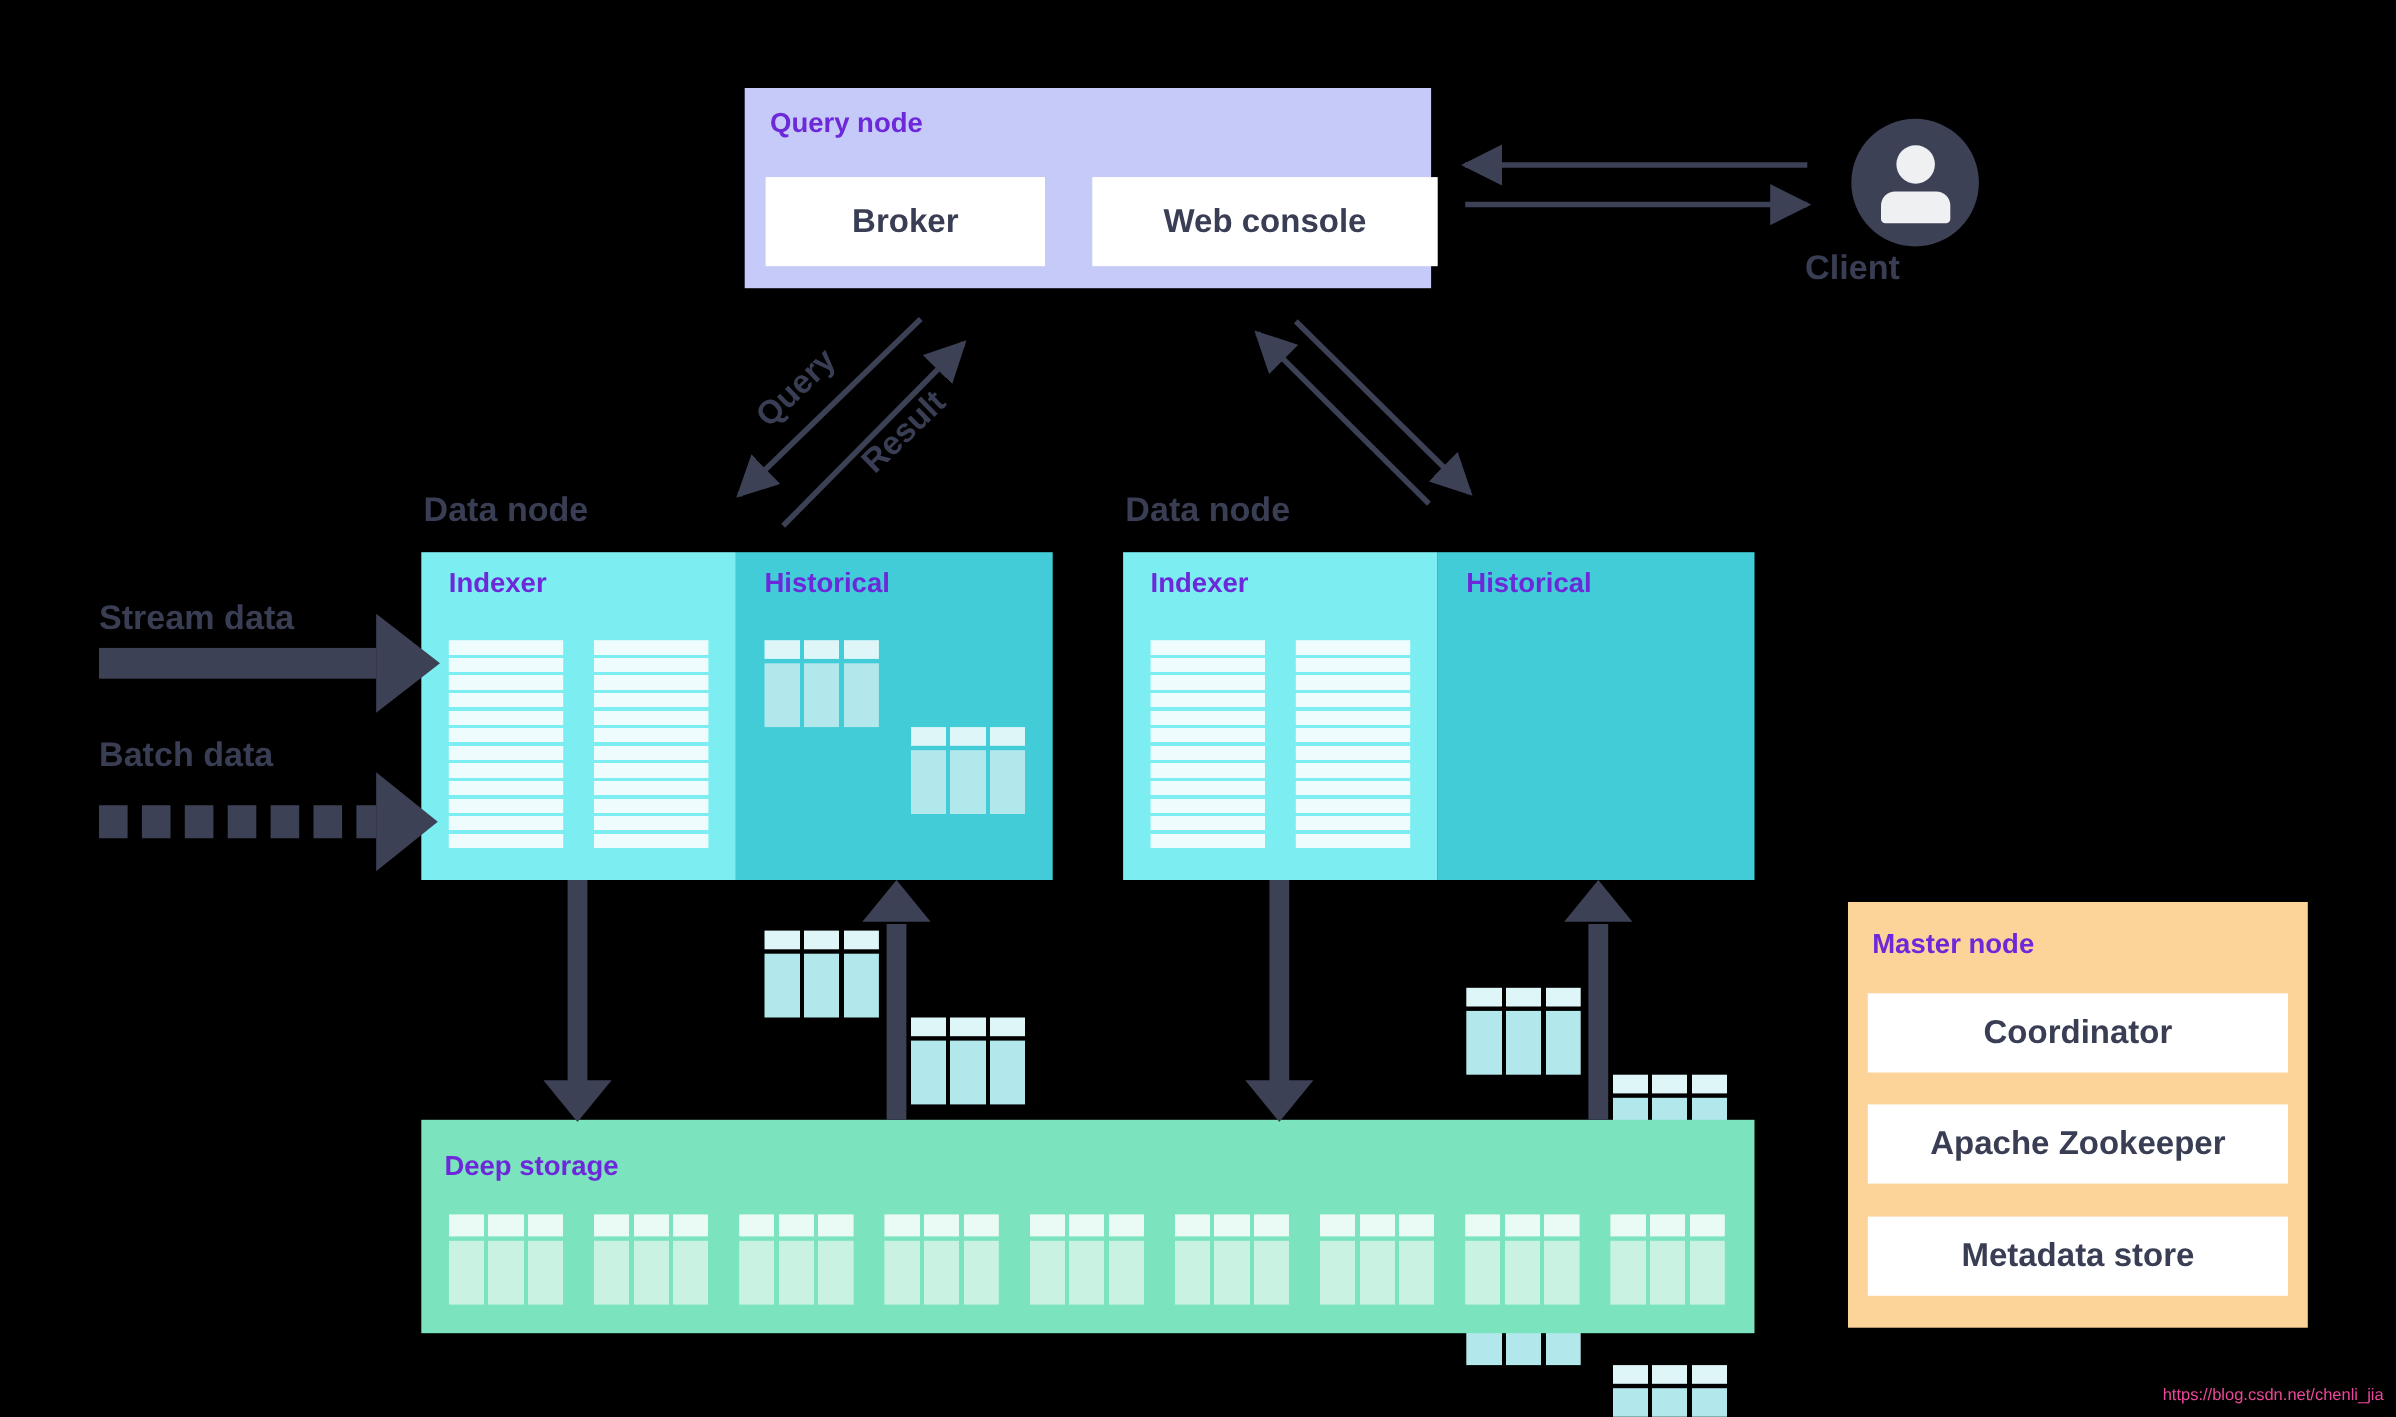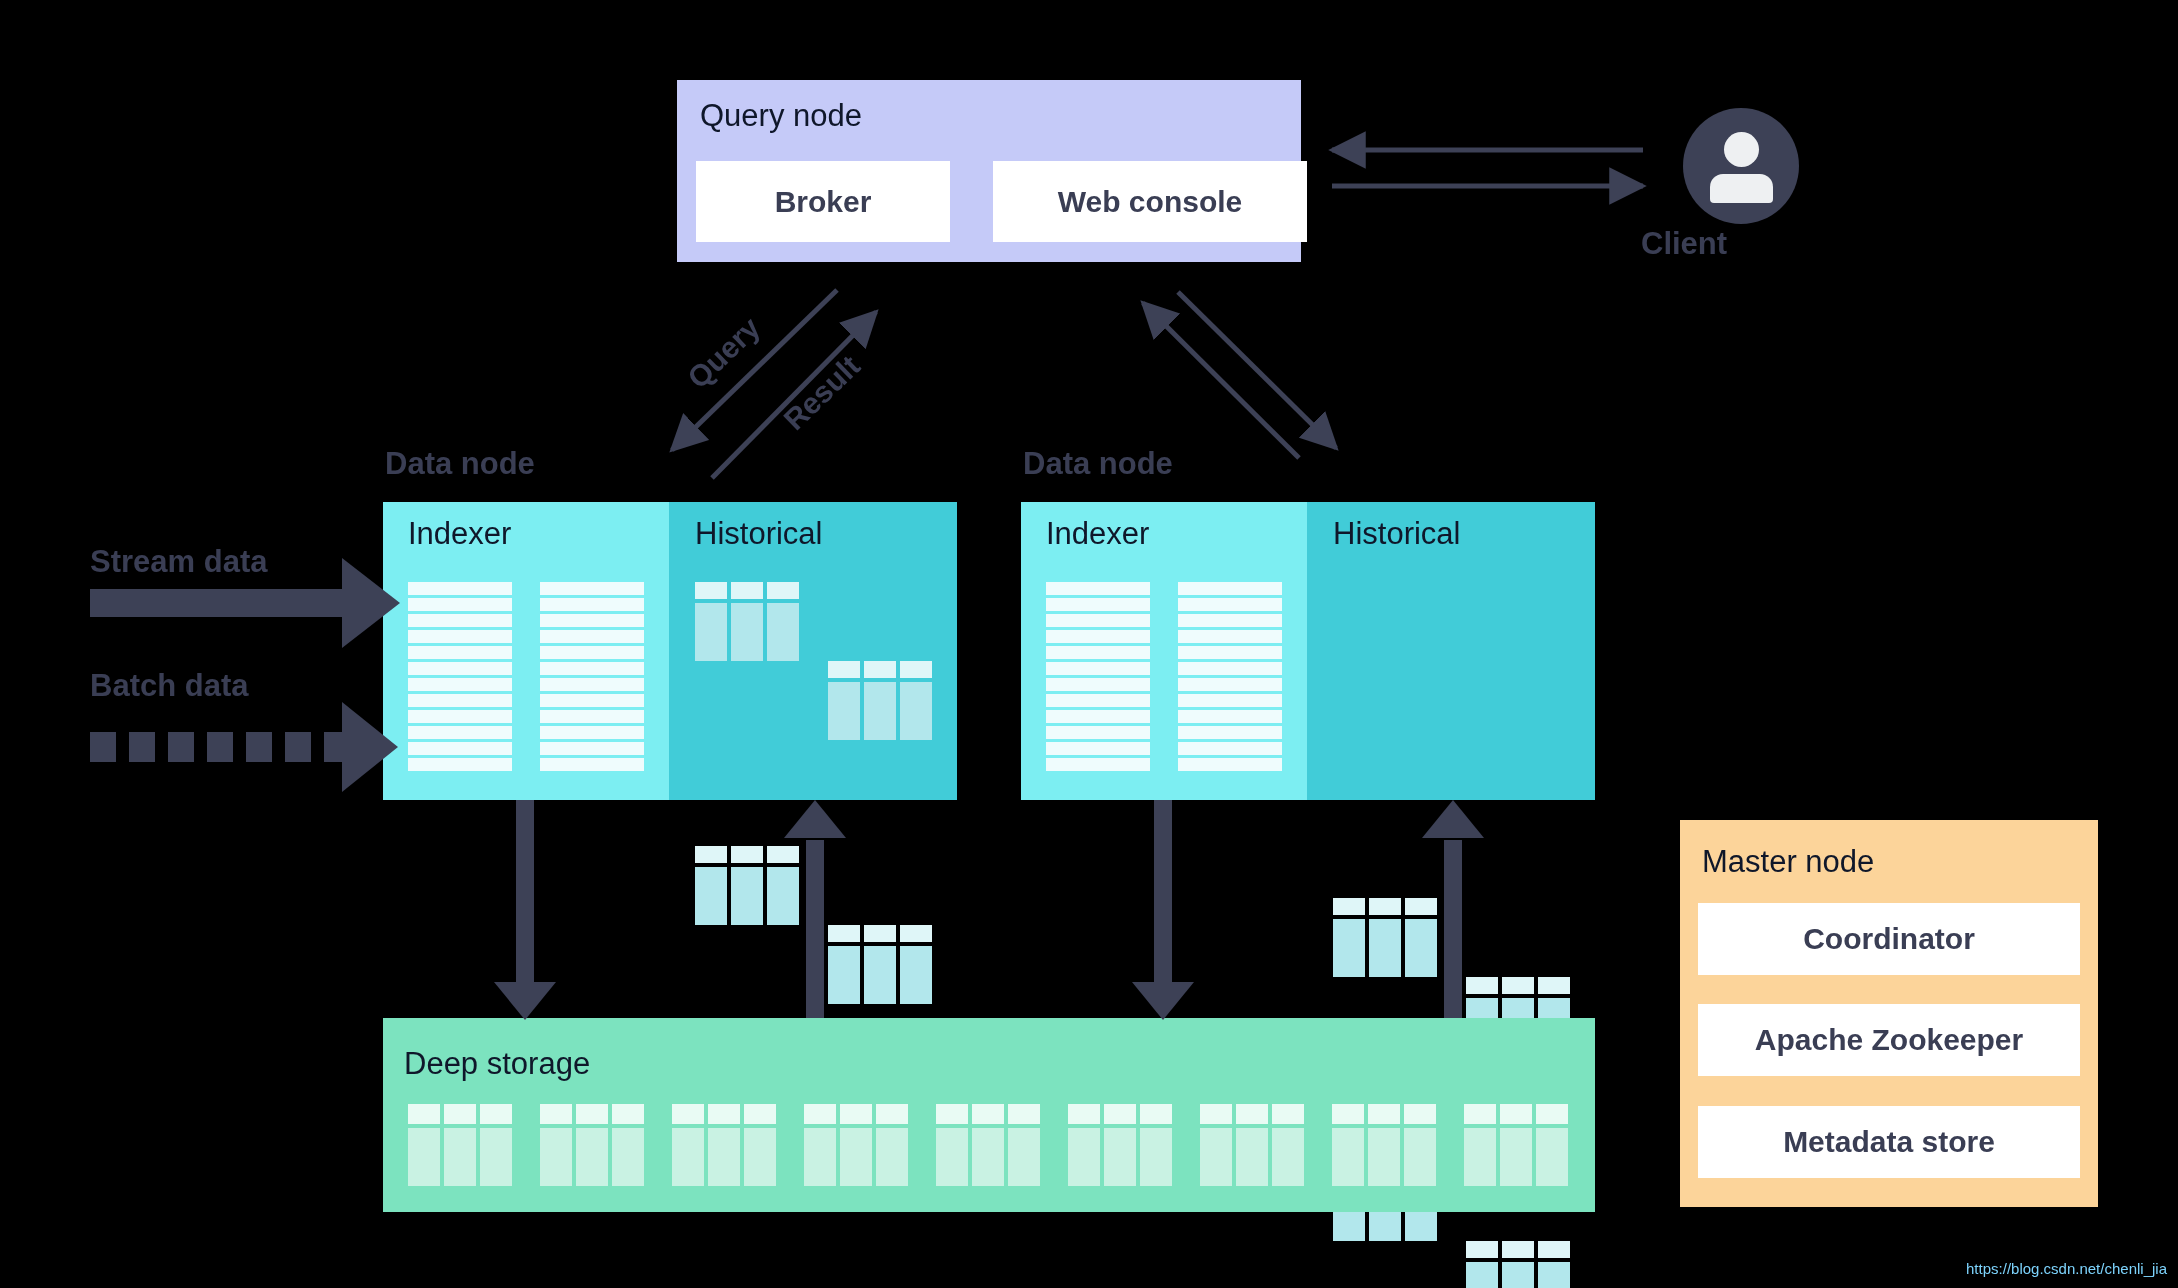--- a/index.html
+++ b/index.html
@@ -9,21 +9,21 @@
   .abs{position:absolute}
   .lbl{font-weight:700;font-size:31px;line-height:1.15;color:#3a3e54;white-space:nowrap}
   .pill{background:#fff;display:flex;align-items:center;justify-content:center;
         font-weight:700;font-size:30px;color:#3a3e54;white-space:nowrap}
   
   .qbox{background:#c5caf8}
   .dn-indexer{background:#7ceef2}
   .dn-historical{background:#41ccd8}
   .dsbox{background:#7ce3bf}
   .mbox{background:#fcd49a}
-  .sec-title{position:absolute;font-weight:400;font-size:31px;color:#0f172a;white-space:nowrap}
+  .sec-title{position:absolute;font-weight:700;font-size:25px;color:#6d28d9;white-space:nowrap}
   
   .stripes{width:104px;height:189px;
      background:repeating-linear-gradient(to bottom,#effcfd 0 13px,transparent 13px 16px)}
   
   .ticon{position:relative;flex:0 0 auto}
   .ticon .hd,.ticon .bd{position:absolute;left:0;width:100%}
   .t-teal{width:104px;height:79px}
   .t-teal .hd{top:0;height:17px;background:repeating-linear-gradient(to right,#dff6f8 0 32px,transparent 32px 36px)}
   .t-teal .bd{top:21px;height:58px;background:repeating-linear-gradient(to right,#b2e7ec 0 32px,transparent 32px 36px)}
   .t-green{width:104px;height:82px}
@@ -31,21 +31,21 @@
   .t-green .bd{top:24px;height:58px;background:repeating-linear-gradient(to right,#c9f2e3 0 32px,transparent 32px 36px)}
   
   .client-circle{width:116px;height:116px;border-radius:50%;background:#3d4156}
   .client-head{position:absolute;left:41px;top:24px;width:35px;height:35px;border-radius:50%;background:#eef0f2}
   .client-body{position:absolute;left:27px;top:66px;width:63px;height:29px;border-radius:13px 13px 4px 4px;background:#eef0f2}
   .rot{transform:rotate(-44deg)}
   .edge-lbl{width:120px;text-align:center;font-weight:700;font-size:30px;color:#3a3e54}
   .ds-row{display:flex;gap:28px}
   .mrow{width:382px;height:72px}
   svg{position:absolute;left:0;top:0;z-index:5}
-  .wm{font-size:15px;font-weight:400;color:#7dd3fc;white-space:nowrap}
+  .wm{font-size:15px;font-weight:400;color:#ec4899;white-space:nowrap}
 </style>
 </head>
 <body>
 
 <div class="abs qbox" style="left:677px;top:80px;width:624px;height:182px">
   <div class="sec-title" style="left:23px;top:18px">Query node</div>
   <div class="abs pill" style="left:19px;top:81px;width:254px;height:81px">
     <span>Broker</span>
   </div>
   <div class="abs pill" style="left:316px;top:81px;width:314px;height:81px">

